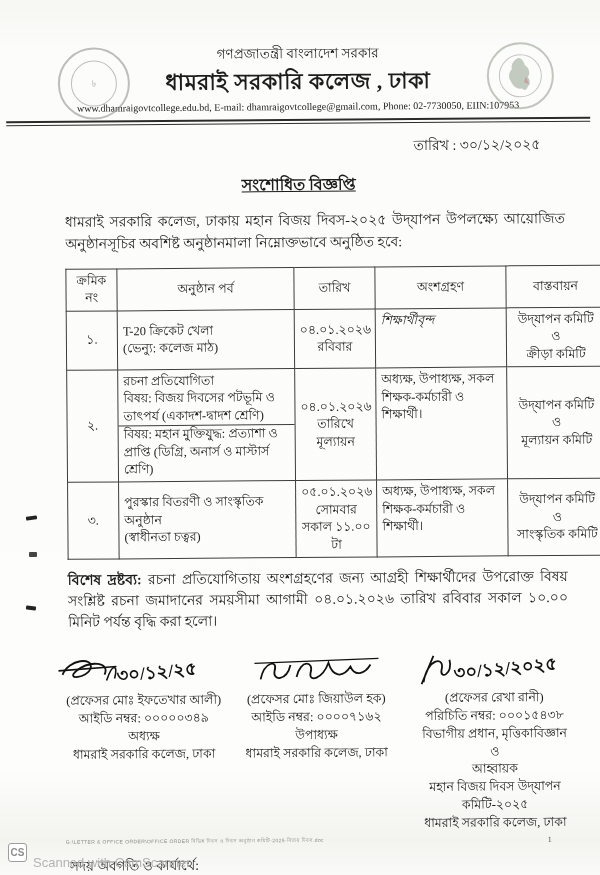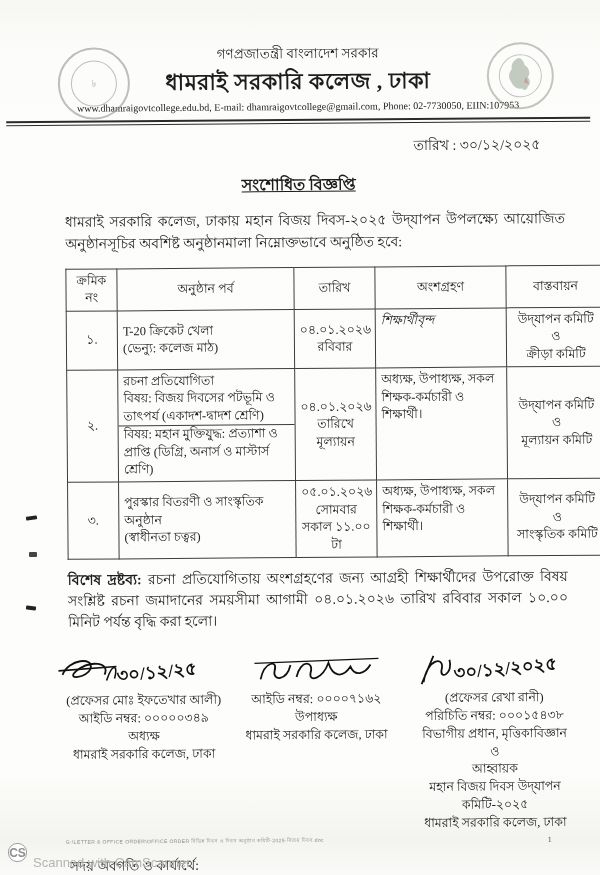--- a/index.html
+++ b/index.html
@@ -55,21 +55,21 @@
   .scribble{height:40px;position:relative;}
   .scribble svg{position:absolute;left:0;top:0;}
   .hand{position:absolute;font-size:18px;font-weight:600;transform:rotate(-5deg);white-space:nowrap;color:#111;}
   .sig .nm{margin-top:0;}
   
   .dist{margin:22px 0 0 66px;font-size:13.5px;line-height:1.5;}
   
   .fpath{position:absolute;left:62px;bottom:30px;font-size:5px;color:#8a8a86;letter-spacing:.4px;font-family:"Liberation Sans",sans-serif;}
   .pgnum{position:absolute;right:52px;bottom:29px;font-size:8px;color:#555;}
   .camstrip{position:absolute;left:8px;bottom:5px;display:flex;align-items:center;gap:6px;font-family:"Liberation Sans",sans-serif;}
-  .csbadge{width:17px;height:17px;border:1.5px solid #9e9e9e;border-radius:9px;color:#8f8f8f;font-size:12px;font-weight:bold;display:flex;align-items:center;justify-content:center;background:#fff;text-align:center;}
+  .csbadge{width:17px;height:17px;border:1.5px solid #9e9e9e;border-radius:3px;color:#8f8f8f;font-size:10px;font-weight:bold;display:flex;align-items:center;justify-content:center;background:#fff;text-align:center;}
   .cstext{font-size:13px;color:#b3b3b1;margin-top:20px;}
   
   .spot{position:absolute;background:#23231f;border-radius:1px;}
   .sp1{left:26px;top:516px;width:11px;height:4px;transform:rotate(-8deg);}
   .sp2{left:29px;top:552px;width:8px;height:5px;opacity:.85;}
   .sp3{left:26px;top:606px;width:10px;height:4px;transform:rotate(6deg);}
 </style>
 </head>
 <body>
 
@@ -169,20 +169,21 @@
         <div class="pre">অধ্যক্ষ
 ধামরাই সরকারি কলেজ, ঢাকা</div>
       </div>
       <div class="sig s2">
         <div class="scribble">
           <svg width="150" height="40" viewBox="0 0 150 40">
             <path d="M20 28 C24 10 38 8 34 20 C32 30 46 30 50 14 M56 26 C60 8 74 10 70 22 C68 32 82 28 88 12 C92 26 102 28 110 16 C114 26 124 24 130 14" fill="none" stroke="#111" stroke-width="1.8"></path>
             <path d="M14 12 L138 8" fill="none" stroke="#111" stroke-width="1.4"></path>
           </svg>
         </div>
+        <div class="nm">(প্রফেসর মোঃ জিয়াউল হক)</div>
         <div>আইডি নম্বর: ০০০০৭১৬২</div>
         <div class="pre">উপাধ্যক্ষ
 ধামরাই সরকারি কলেজ, ঢাকা</div>
       </div>
       <div class="sig s3">
         <div class="scribble">
           <svg width="50" height="40" viewBox="0 0 50 40">
             <path d="M10 32 C14 8 32 6 28 20 C26 30 40 24 36 10 M8 34 L20 6" fill="none" stroke="#111" stroke-width="1.8"></path>
           </svg>
           <span class="hand" style="left:40px;top:7px;">৩০/১২/২০২৫</span>

